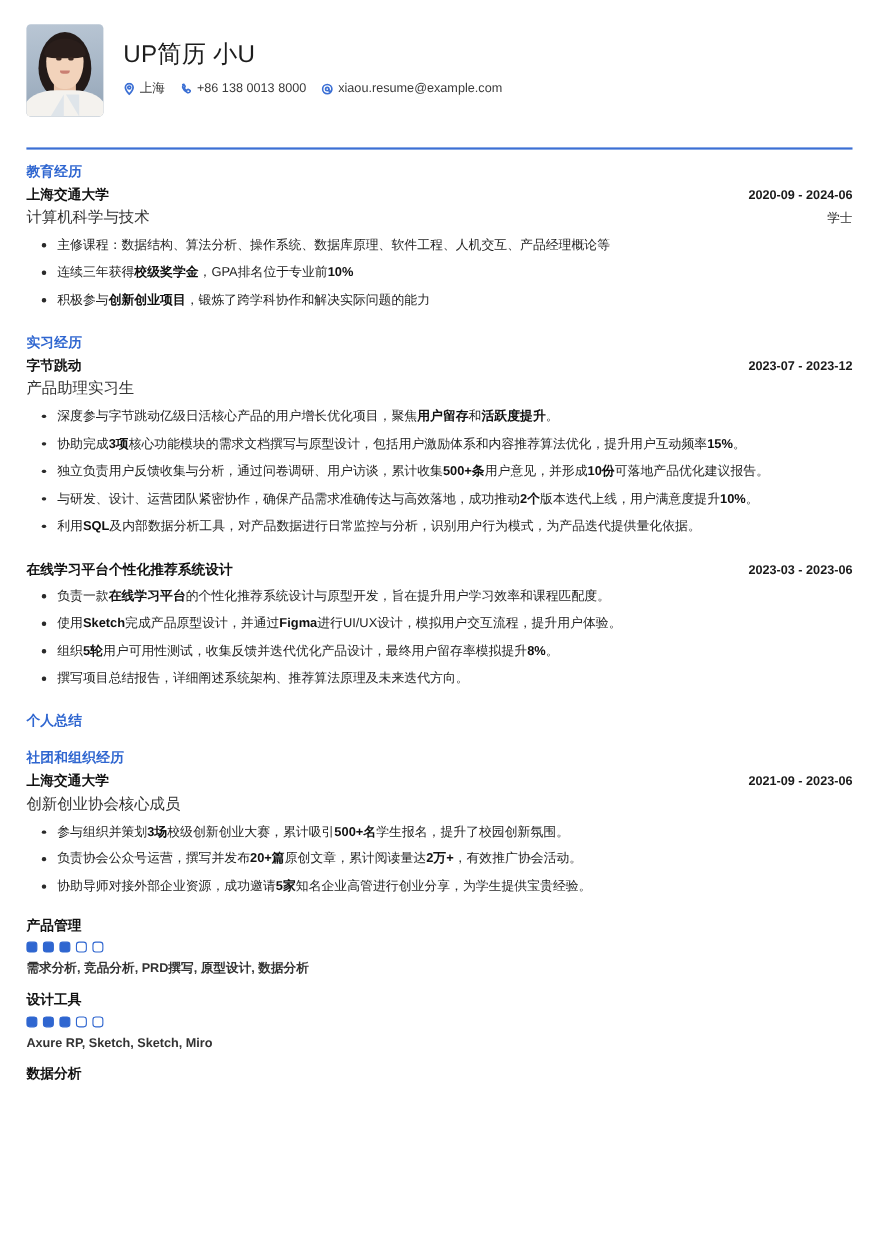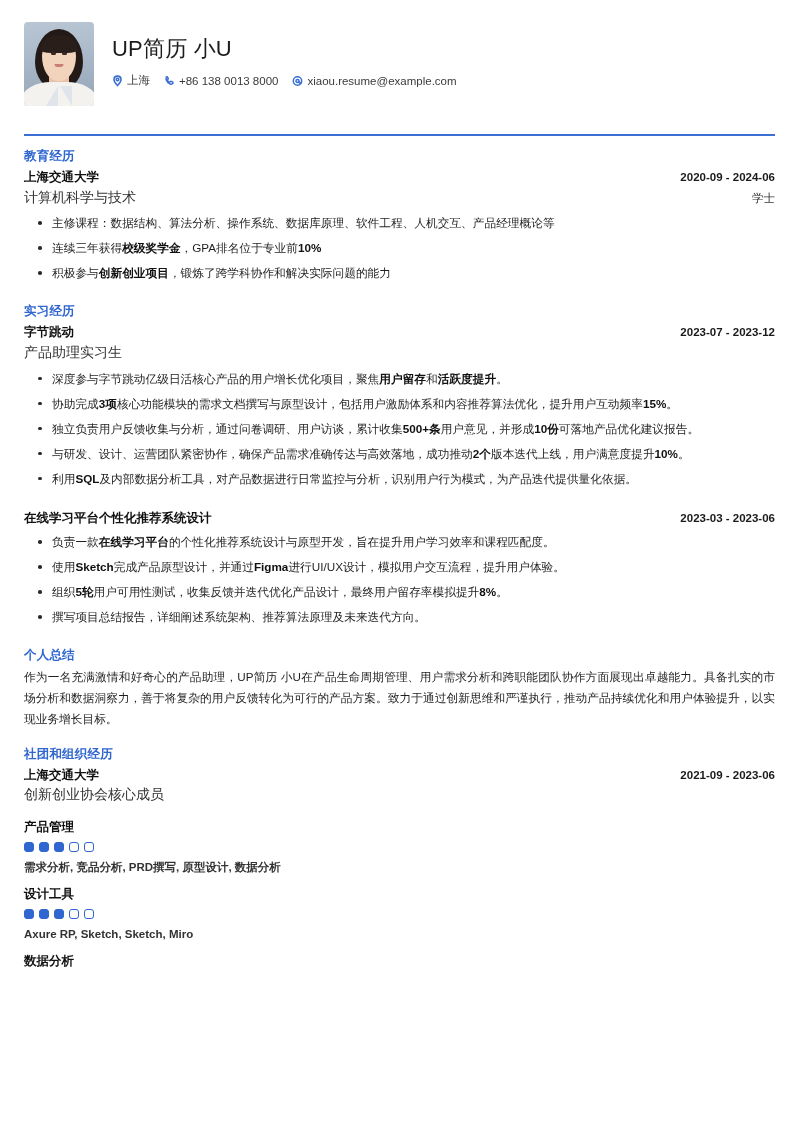--- a/index.html
+++ b/index.html
@@ -357,33 +357,37 @@
           <li>组织<b>5轮</b>用户可用性测试，收集反馈并迭代优化产品设计，最终用户留存率模拟提升<b>8%</b>。</li>
           <li>撰写项目总结报告，详细阐述系统架构、推荐算法原理及未来迭代方向。</li>
         </ul>
     </div>
   </div>
 
   <div class="spacer-lg"></div>
 
   <div class="section">
     <div class="section-title">个人总结</div>
-    <div class="summary-text">作为一名充满激情和好奇心的产品助理，UP简历 小U在产品生命周期管理、用户需求分析和跨职能团队协作方面展现出卓越能力。具备扎实的市场分析和数据洞察力，善于将复杂的用户反馈转化为可行的产品方案。致力于通过创新思维和严谨执行，推动产品持续优化和用户体验提升，以实现业务增长目标。</div>
   </div>
 
   <div class="spacer-lg"></div>
 
   <div class="section">
     <div class="section-title">社团和组织经历</div>
     <div class="entry">
       <div class="entry-row">
         <div class="entry-title">上海交通大学</div>
         <div class="entry-date">2021-09 - 2023-06</div>
       </div>
       <div class="entry-sub">创新创业协会核心成员</div>
+      <ul class="bullets">
+          <li>参与组织并策划<b>3场</b>校级创新创业大赛，累计吸引<b>500+名</b>学生报名，提升了校园创新氛围。</li>
+          <li>负责协会公众号运营，撰写并发布<b>20+篇</b>原创文章，累计阅读量达<b>2万+</b>，有效推广协会活动。</li>
+          <li>协助导师对接外部企业资源，成功邀请<b>5家</b>知名企业高管进行创业分享，为学生提供宝贵经验。</li>
+        </ul>
     </div>
   </div>
 
   <div class="spacer-md"></div>
 
   <div class="section skills-block">
     <div id="skills-container">
         <div class="skill">
           <div class="skill-name">产品管理</div>
           <div class="dots">

